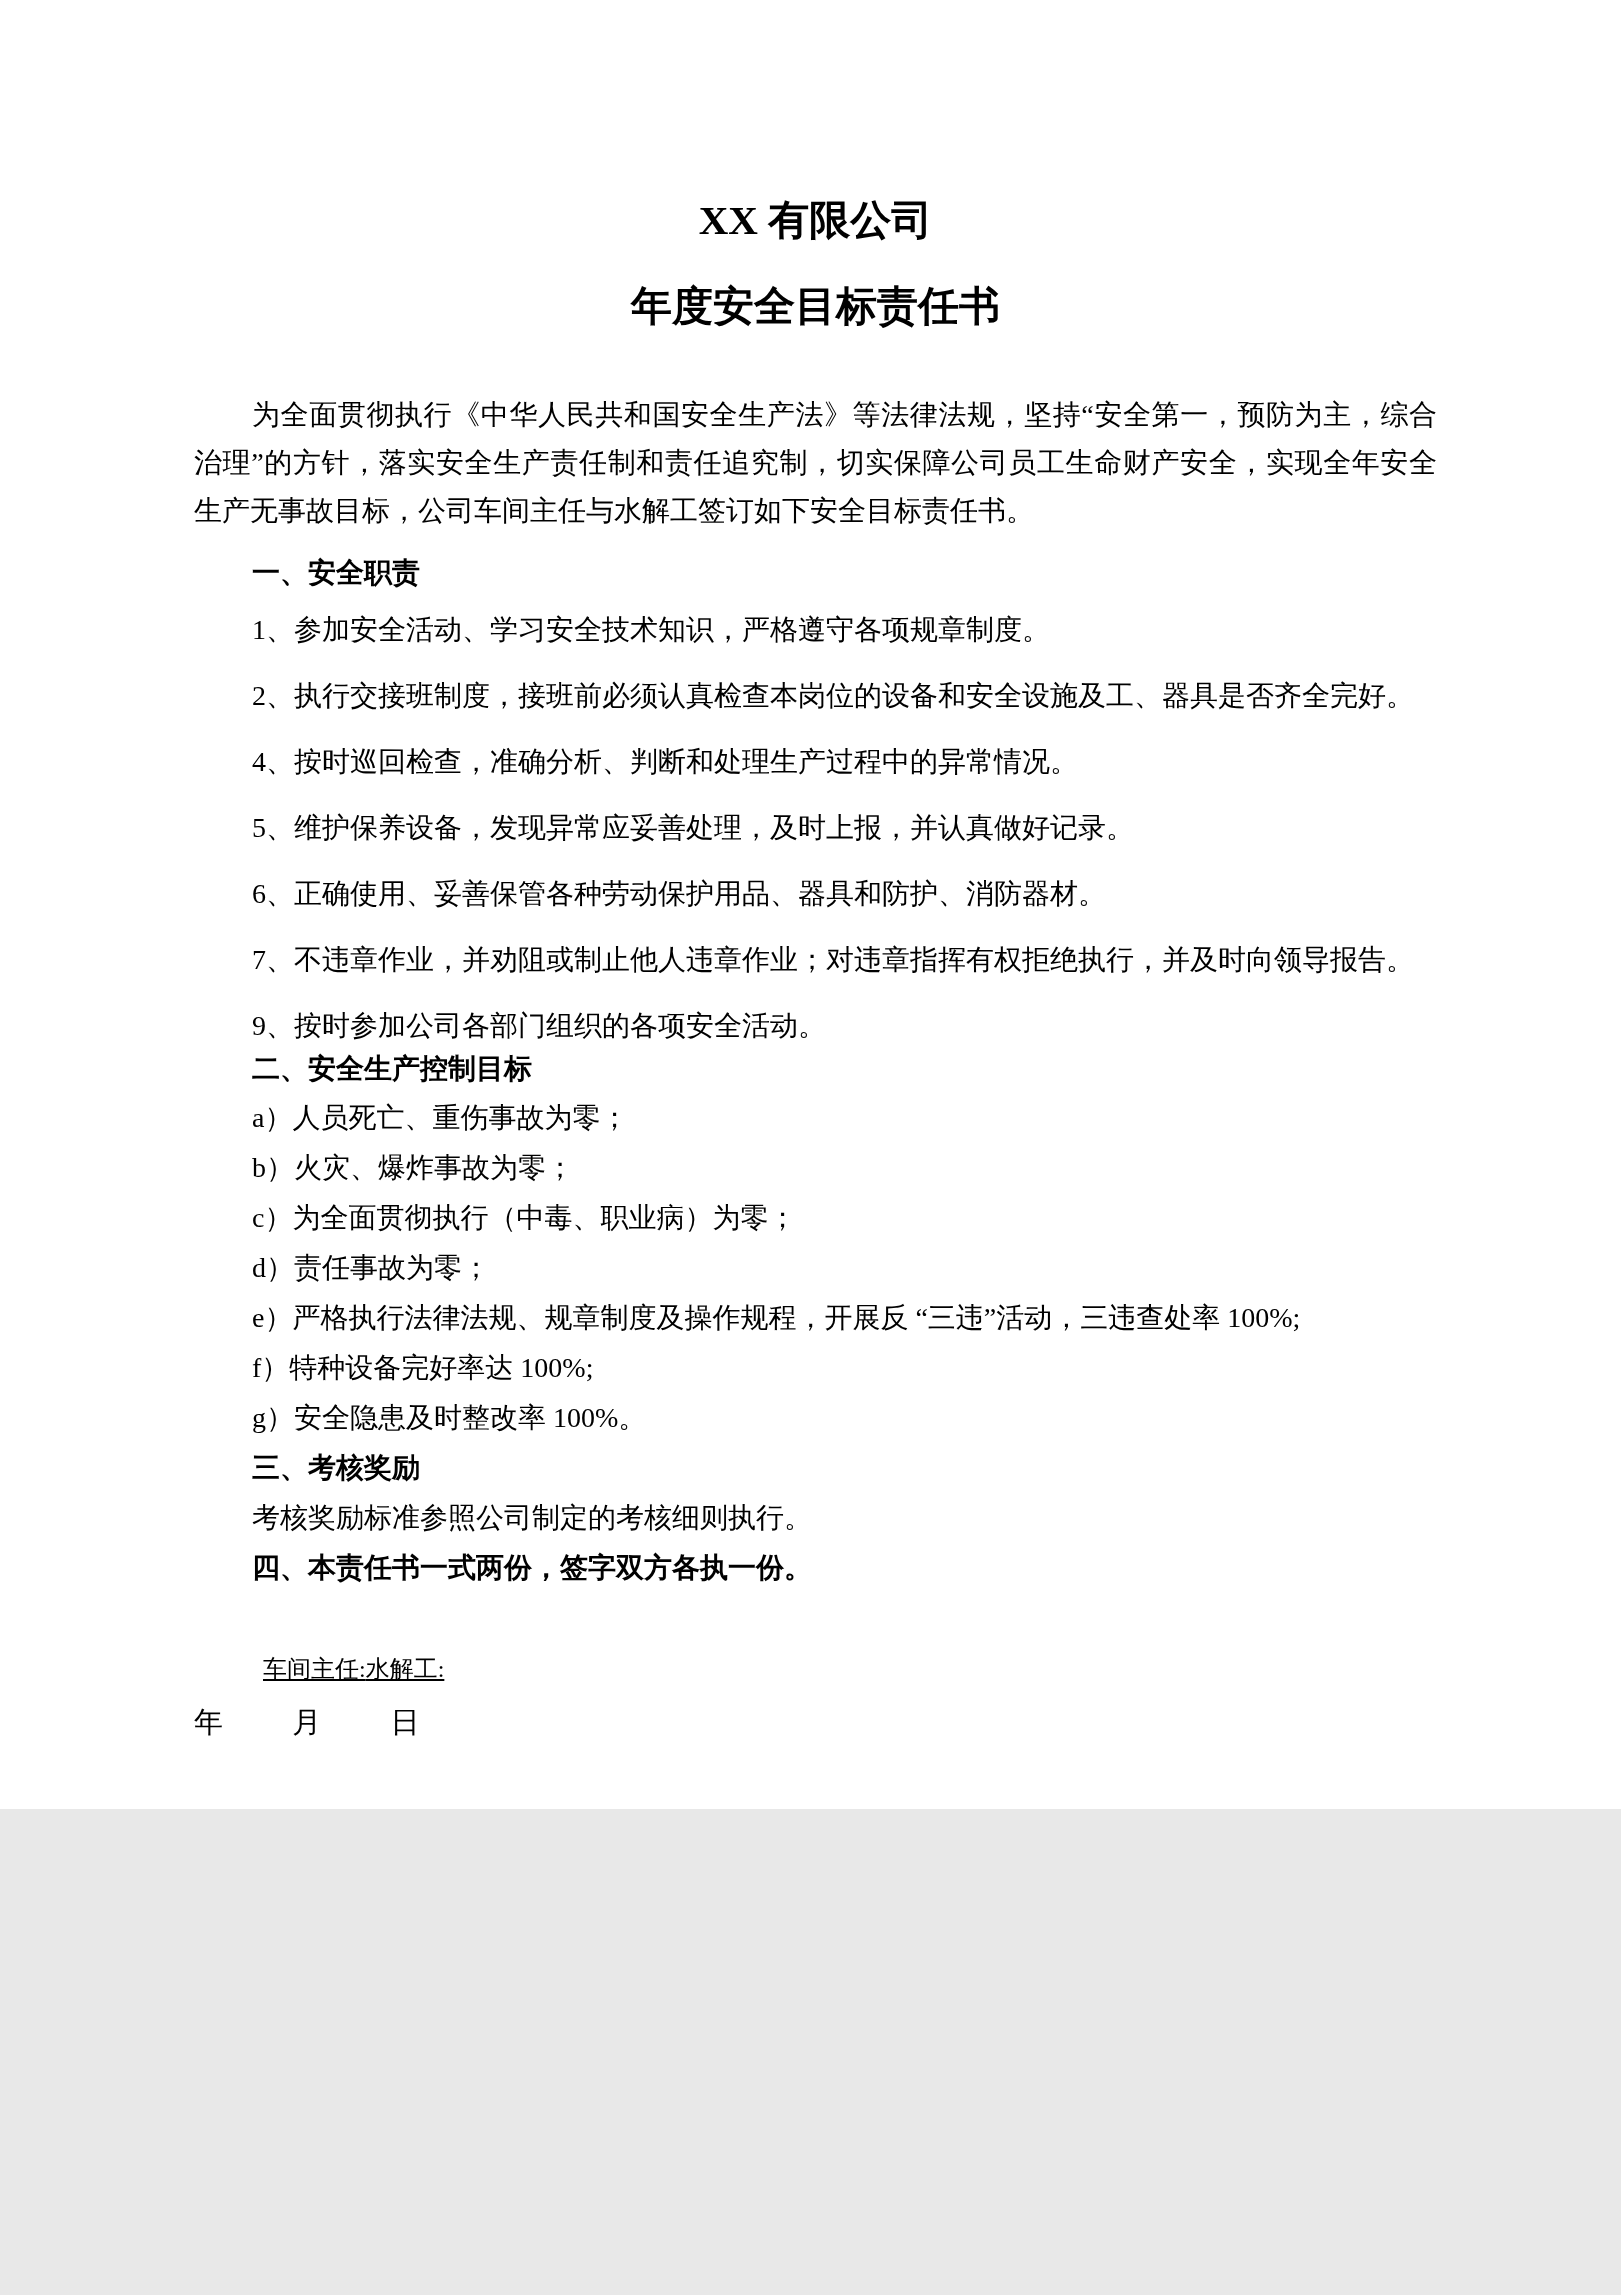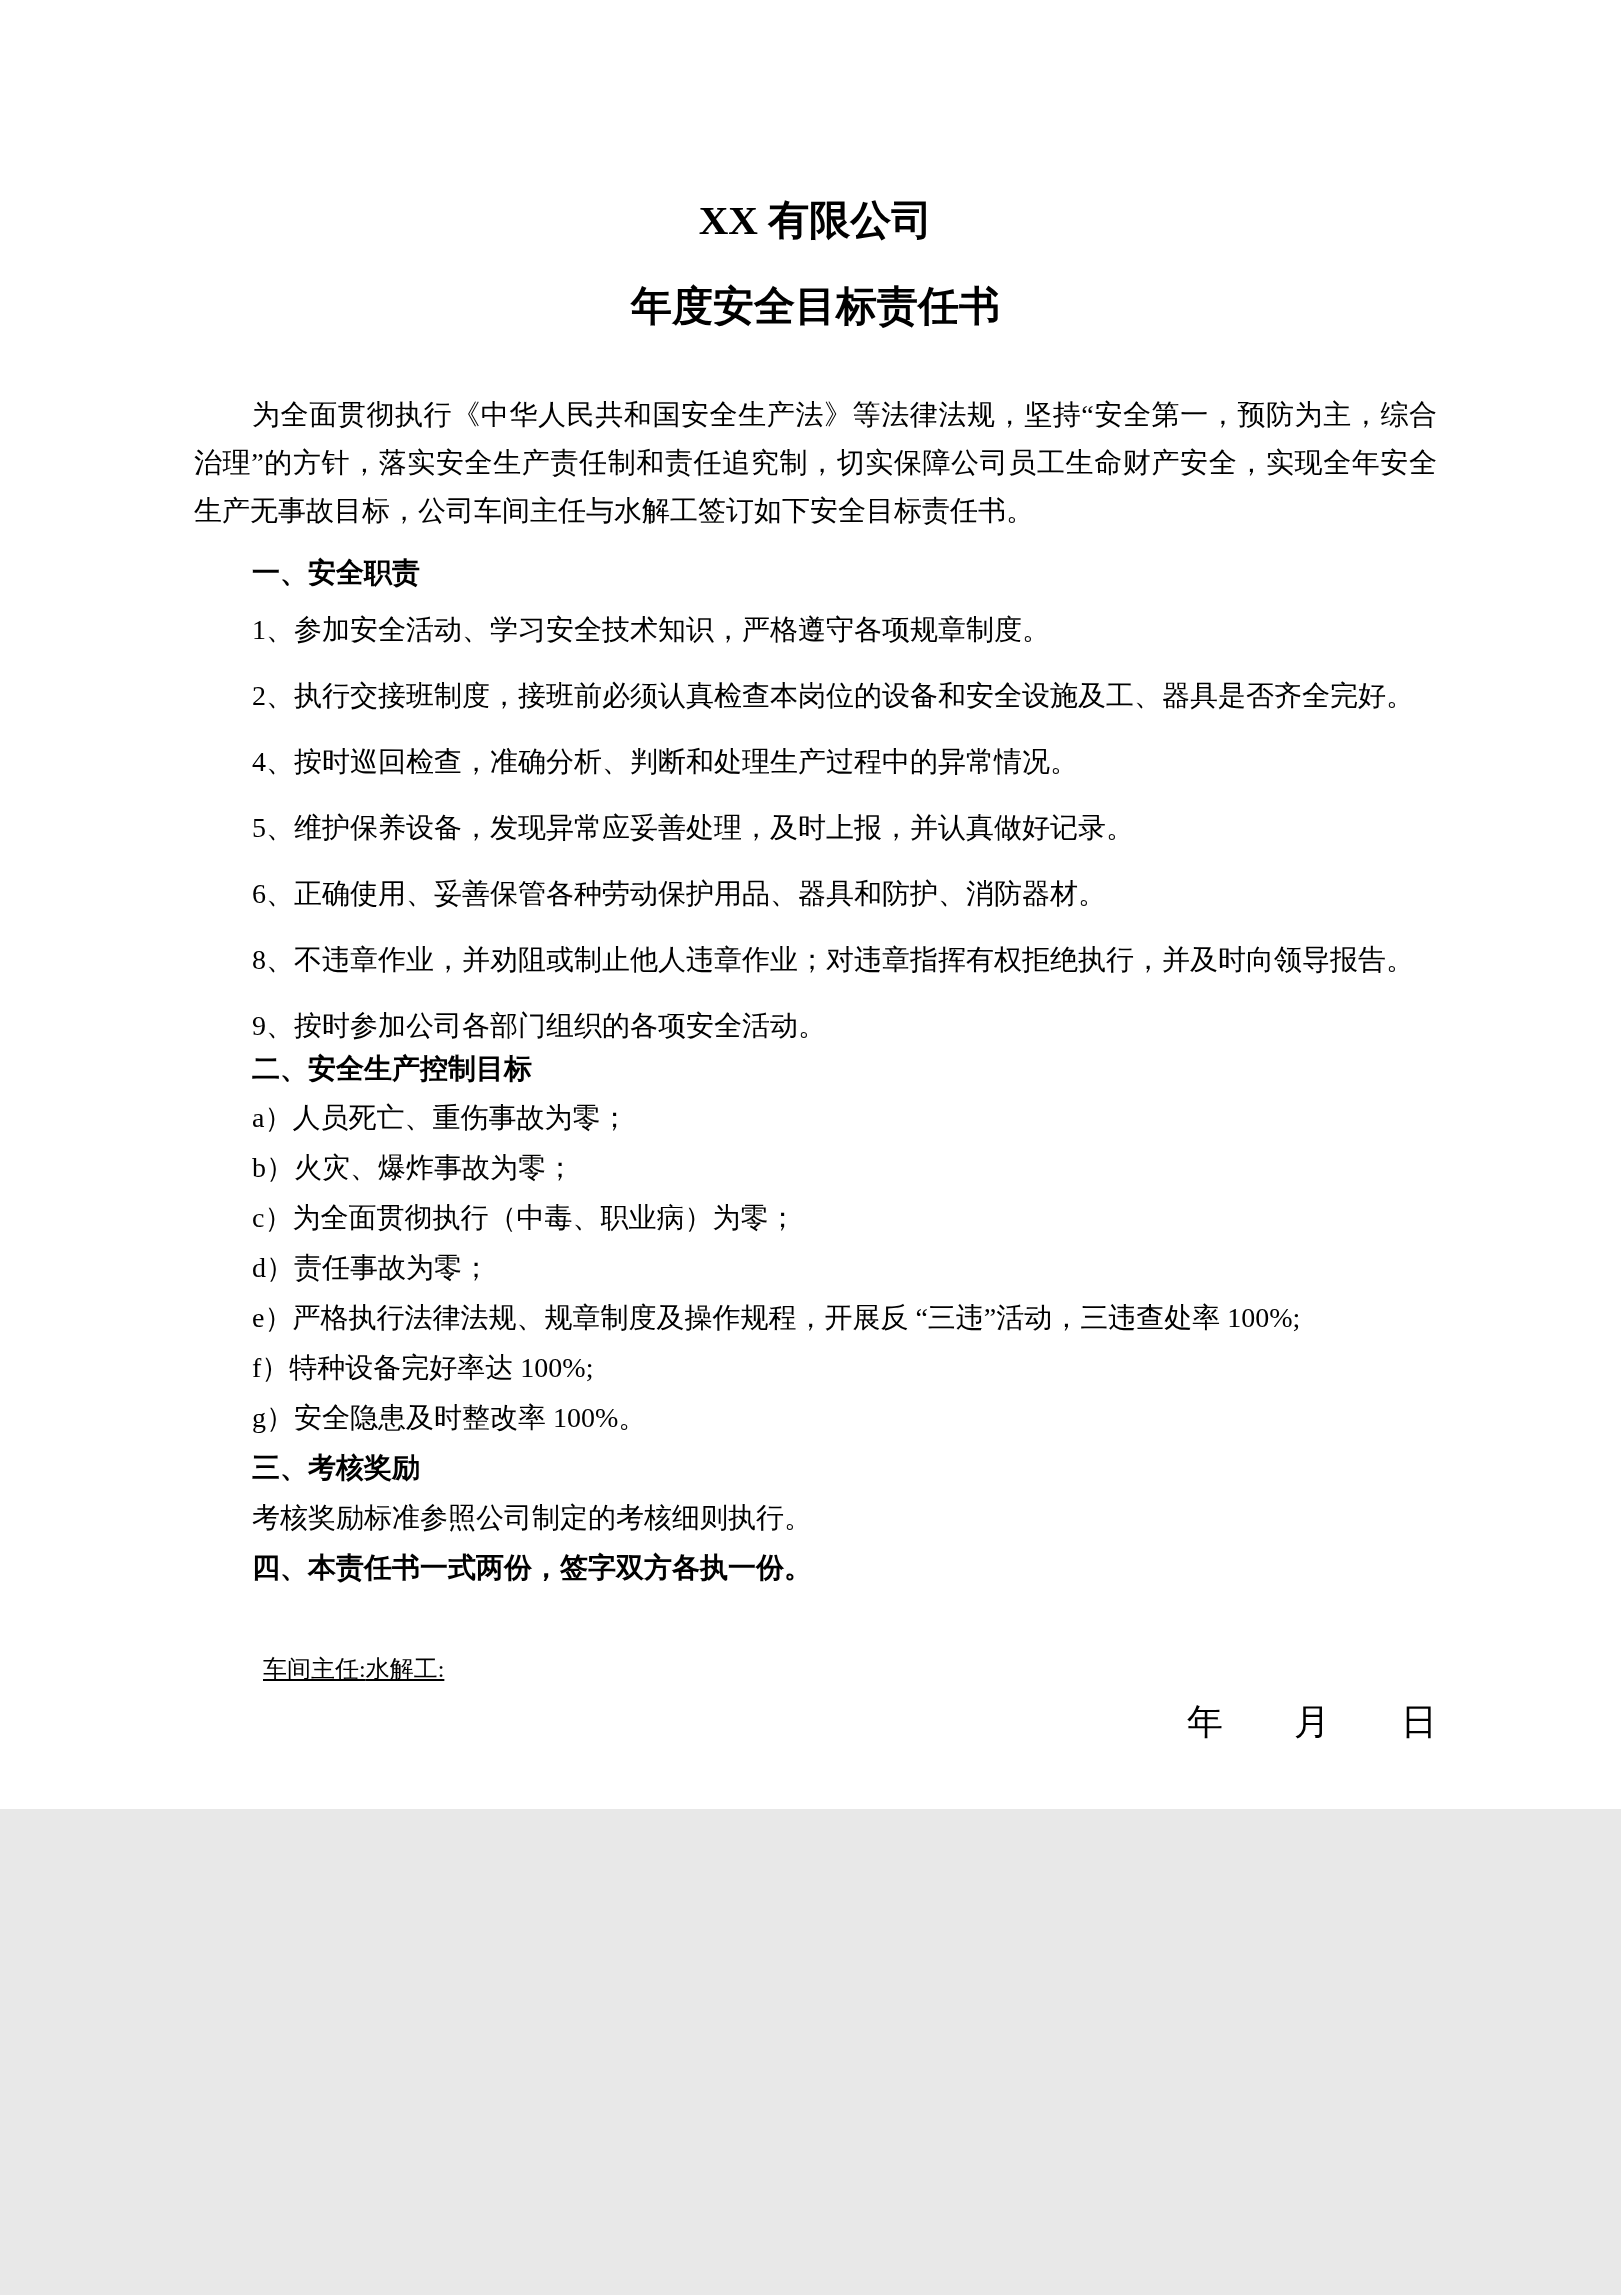--- a/index.html
+++ b/index.html
@@ -61,23 +61,23 @@
   .sig-row {
     display: flex;
     font-size: 24px;
     line-height: 50px;
     margin-top: 51px;
     text-decoration: underline;
   }
   .sig-left { margin-left: 69px; }
   .sig-right { }
   .date-row {
-    font-size: 36px;
+    font-size: 29px;
     line-height: 50px;
-    text-align: right;
+    text-align: left;
     margin-top: 3.3px;
   }
   .date-row .date-gap { margin-left: 62px; }
 </style>
 </head>
 <body>
 
 <div class="page">
 
   <h1 class="title">XX 有限公司</h1>
@@ -85,21 +85,21 @@
 
   <p class="intro">为全面贯彻执行《中华人民共和国安全生产法》等法律法规，坚持“安全第一，预防为主，综合治理”的方针，落实安全生产责任制和责任追究制，切实保障公司员工生命财产安全，实现全年安全生产无事故目标，公司车间主任与水解工签订如下安全目标责任书。</p>
 
   <p class="sec-heading">一、安全职责</p>
   <div class="items-1">
     <p>1、参加安全活动、学习安全技术知识，严格遵守各项规章制度。</p>
     <p>2、执行交接班制度，接班前必须认真检查本岗位的设备和安全设施及工、器具是否齐全完好。</p>
     <p>4、按时巡回检查，准确分析、判断和处理生产过程中的异常情况。</p>
     <p>5、维护保养设备，发现异常应妥善处理，及时上报，并认真做好记录。</p>
     <p>6、正确使用、妥善保管各种劳动保护用品、器具和防护、消防器材。</p>
-    <p>8、不违章作业，并劝阻或制止他人违章作业；对违章指挥有权拒绝执行，并及时向领导报告。</p>
+    <p>7、不违章作业，并劝阻或制止他人违章作业；对违章指挥有权拒绝执行，并及时向领导报告。</p>
     <p>9、按时参加公司各部门组织的各项安全活动。</p>
   </div>
 
   <p class="sec-heading sec-heading-tight">二、安全生产控制目标</p>
   <div class="items-2">
     <p>a）人员死亡、重伤事故为零；</p>
     <p>b）火灾、爆炸事故为零；</p>
     <p>c）为全面贯彻执行（中毒、职业病）为零；</p>
     <p>d）责任事故为零；</p>
     <p>e）严格执行法律法规、规章制度及操作规程，开展反 “三违”活动，三违查处率 100%;</p>

